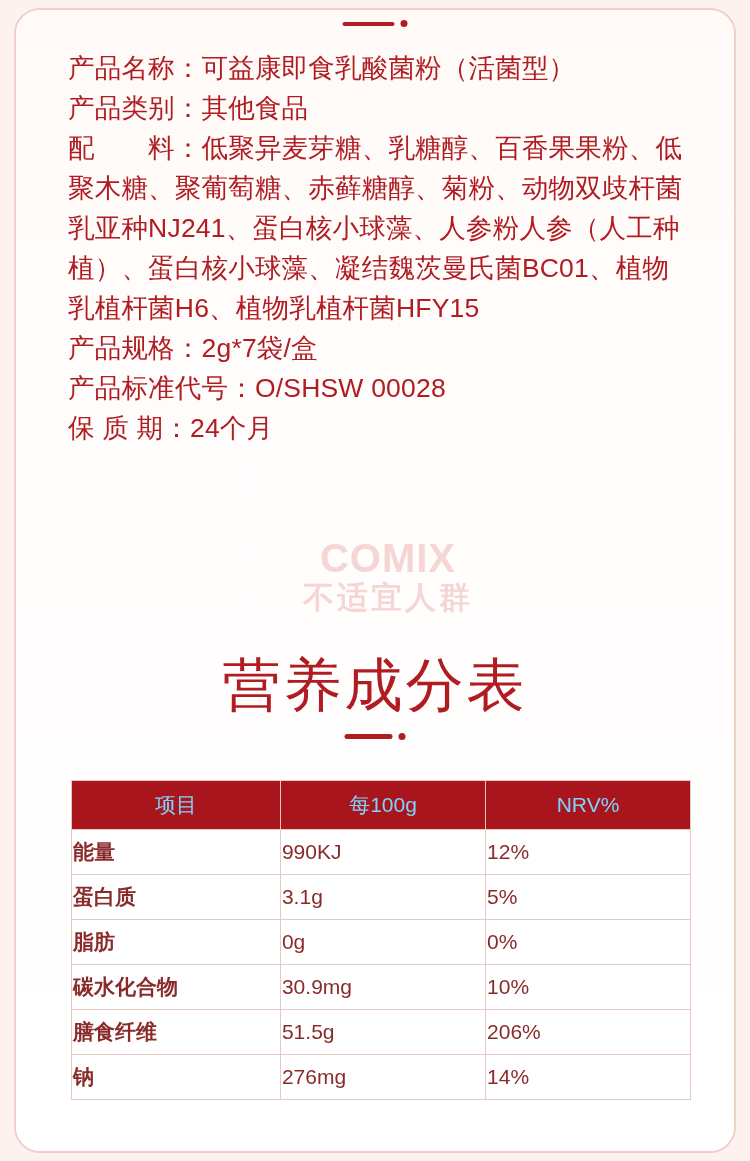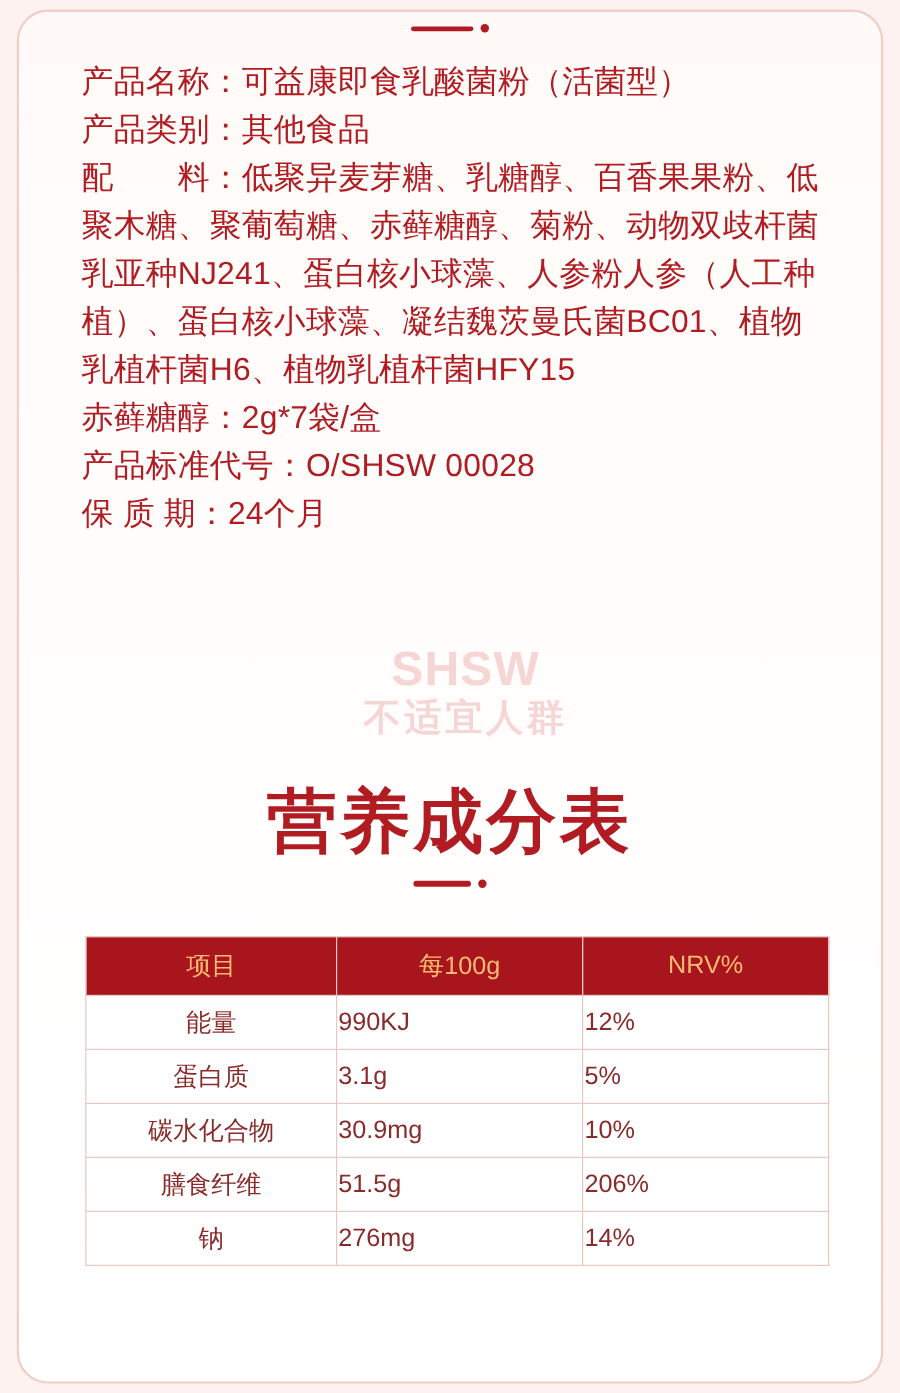--- a/index.html
+++ b/index.html
@@ -113,21 +113,21 @@
   }
 
   
   .nutri-title {
     position: absolute;
     left: 0;
     top: 640px;
     width: 100%;
     text-align: center;
     font-size: 58px;
-    font-weight: bold;
+    font-weight: normal;
     color: #b01c22;
     letter-spacing: 3px;
     line-height: 70px;
   }
   .title-ornament {
     position: absolute;
     left: 50%;
     transform: translateX(-50%);
     top: 723px;
     display: flex;
@@ -153,36 +153,36 @@
     left: 55px;
     top: 770px;
     width: 620px;
     border-collapse: collapse;
     font-size: 21px;
     color: #7a2b2b;
     background: #fff;
   }
   .nutri-table th {
     background: #a8151c;
-    color: #fdba74;
+    color: #7dd3fc;
     font-weight: normal;
     font-size: 21px;
     height: 46px;
     border: 1px solid #e7c9c4;
     text-align: center;
   }
   .nutri-table td {
     height: 42px;
     border: 1px solid #e7c9c4;
     text-align: left;
     color: #8a2b2b;
     font-size: 21px;
   }
   .nutri-table tbody tr td:first-child {
-    text-align: center;
+    font-weight: bold;
   }
   .col-item { width: 210px; }
   .col-per  { width: 205px; margin-left: 43px; }
   .col-nrv  { width: 205px; }
 </style>
 </head>
 <body>
 
 <div class="page-frame">
   <div class="inner-bg"></div>
@@ -198,32 +198,32 @@
       <div class="spec-row">
         <span class="spec-label">产品名称：</span><span class="spec-value">可益康即食乳酸菌粉（活菌型）</span>
       </div>
       <div class="spec-row">
         <span class="spec-label">产品类别：</span><span class="spec-value">其他食品</span>
       </div>
       <div class="spec-row">
         <span class="spec-label">配　　料：</span><span class="spec-value">低聚异麦芽糖、乳糖醇、百香果果粉、低聚木糖、聚葡萄糖、赤藓糖醇、菊粉、动物双歧杆菌乳亚种NJ241、蛋白核小球藻、人参粉人参（人工种植）、蛋白核小球藻、凝结魏茨曼氏菌BC01、植物乳植杆菌H6、植物乳植杆菌HFY15</span>
       </div>
       <div class="spec-row">
-        <span class="spec-label">赤藓糖醇：</span><span class="spec-value">2g*7袋/盒</span>
+        <span class="spec-label">产品规格：</span><span class="spec-value">2g*7袋/盒</span>
       </div>
       <div class="spec-row">
         <span class="spec-label">产品标准代号：</span><span class="spec-value">O/SHSW 00028</span>
       </div>
       <div class="spec-row">
         <span class="spec-label">保 质 期：</span><span class="spec-value">24个月</span>
       </div>
     </div>
 
     <div class="watermark">
-      <div class="wm-main">SHSW</div>
+      <div class="wm-main">COMIX</div>
       <div class="wm-sub">不适宜人群</div>
     </div>
 
     <div class="nutri-title">营养成分表</div>
     <div class="title-ornament">
       <span class="bar"></span>
       <span class="dot"></span>
     </div>
 
     <table class="nutri-table">
@@ -239,20 +239,25 @@
           <td>能量</td>
           <td>990KJ</td>
           <td>12%</td>
         </tr>
         <tr>
           <td>蛋白质</td>
           <td>3.1g</td>
           <td>5%</td>
         </tr>
         <tr>
+          <td>脂肪</td>
+          <td>0g</td>
+          <td>0%</td>
+        </tr>
+        <tr>
           <td>碳水化合物</td>
           <td>30.9mg</td>
           <td>10%</td>
         </tr>
         <tr>
           <td>膳食纤维</td>
           <td>51.5g</td>
           <td>206%</td>
         </tr>
         <tr>

